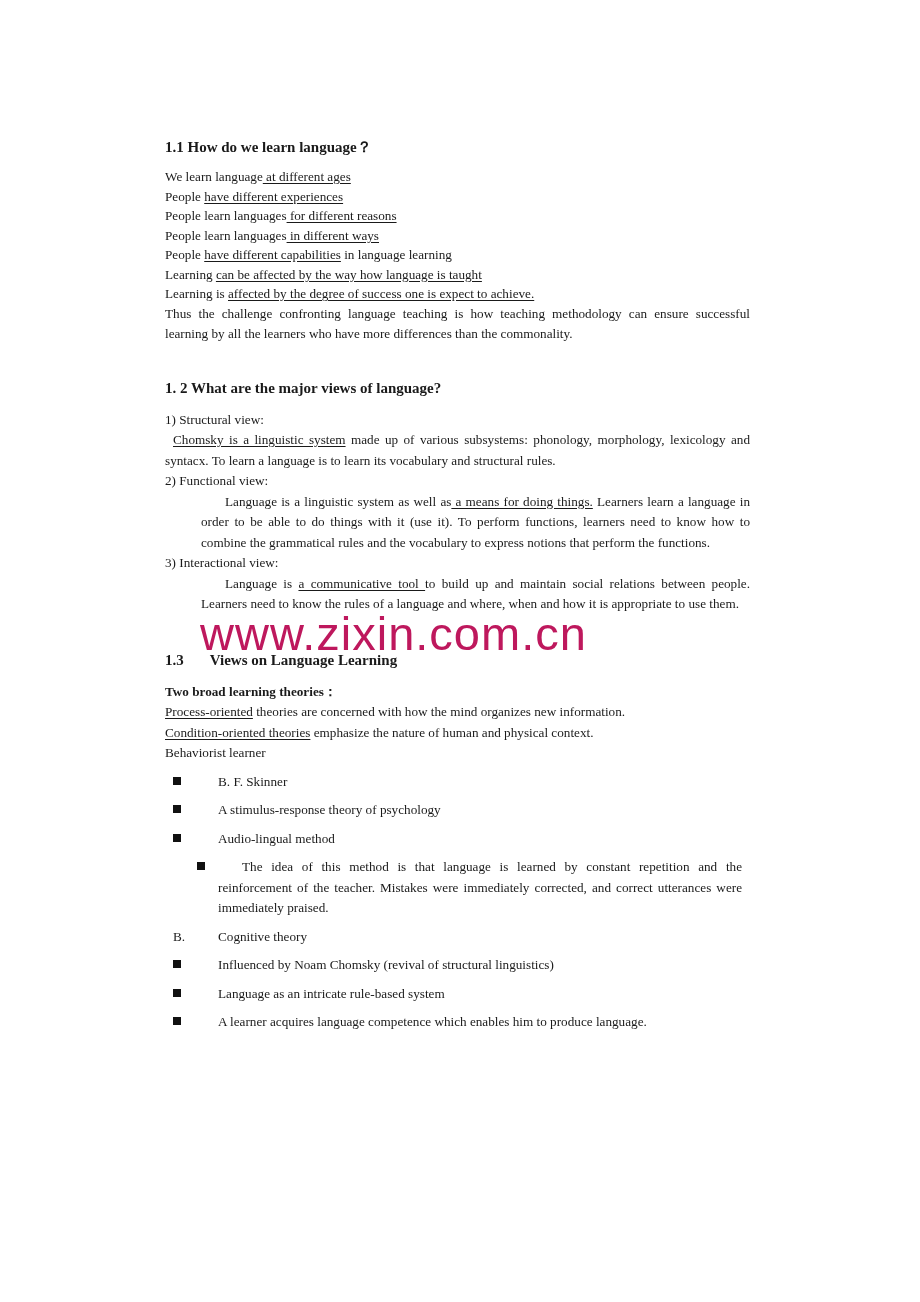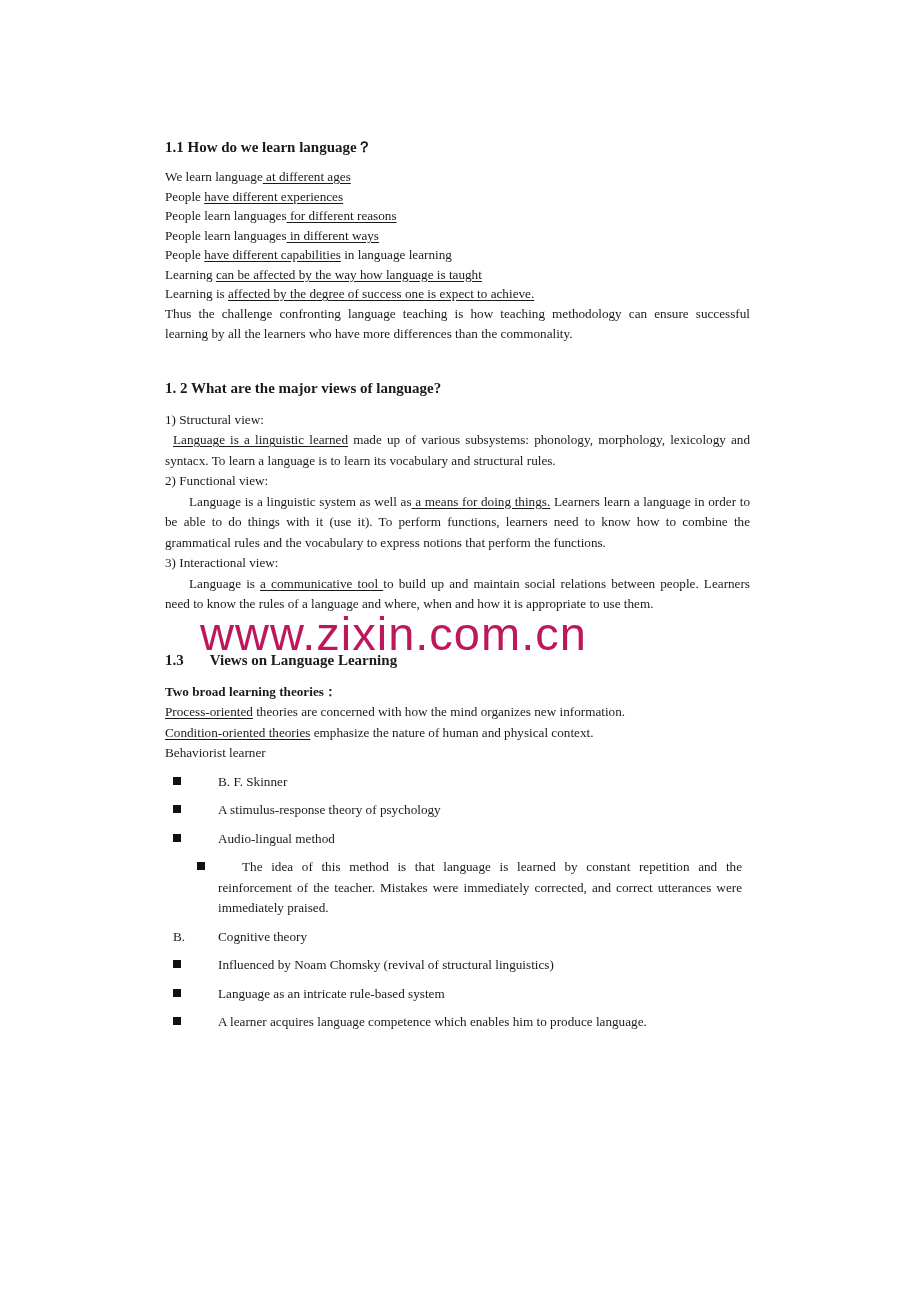--- a/index.html
+++ b/index.html
@@ -77,20 +77,21 @@
   }
   p.para {
     font-size: 13.2px;
     line-height: 20.5px;
     margin: 0;
     text-align: justify;
     text-justify: inter-word;
   }
   p.para.indent {
     text-indent: 24px;
+    margin-left: 36px;
   }
   p.para.smallindent {
     text-indent: 8px;
   }
   .u {
     text-decoration: underline;
     text-underline-offset: 2px;
   }
   .bold {
     font-weight: bold;
@@ -156,21 +157,21 @@
       <p class="line"><span>People </span><span class="u">have different capabilities</span><span> in language learning</span></p>
       <p class="line"><span>Learning </span><span class="u">can be affected by the way how language is taught</span><span></span></p>
       <p class="line"><span>Learning is </span><span class="u">affected by the degree of success one is expect to achieve.</span><span></span></p>
     </div>
 
     <p class="para">Thus the challenge confronting language teaching is how teaching methodology can ensure successful learning by all the learners who have more differences than the commonality.</p>
 
     <h2 class="sec-title spaced">1. 2 What are the major views of language?</h2>
 
     <p class="plain-line">1) Structural view:</p>
-    <p class="para smallindent"><span> </span><span class="u">Language is a linguistic learned</span><span> made up of various subsystems: phonology, morphology, lexicology and syntacx. To learn a language is to learn its vocabulary and structural rules.</span></p>
+    <p class="para smallindent"><span> </span><span class="u">Chomsky is a linguistic system</span><span> made up of various subsystems: phonology, morphology, lexicology and syntacx. To learn a language is to learn its vocabulary and structural rules.</span></p>
 
     <p class="plain-line">2) Functional view:</p>
     <p class="para indent"><span>Language is a linguistic system as well as</span><span class="u"> a means for doing things.</span><span> Learners learn a language in order to be able to do things with it (use it). To perform functions, learners need to know how to combine the grammatical rules and the vocabulary to express notions that perform the functions.</span></p>
 
     <p class="plain-line">3) Interactional view:</p>
     <p class="para indent"><span>Language is </span><span class="u">a communicative tool </span><span>to build up and maintain social relations between people. Learners need to know the rules of a language and where, when and how it is appropriate to use them.</span></p>
 
     <h2 class="sec-title wide"><span>1.3</span><span class="tab-gap"></span><span>Views on Language Learning</span></h2>
 
     <p class="plain-line bold">Two broad learning theories：</p>

